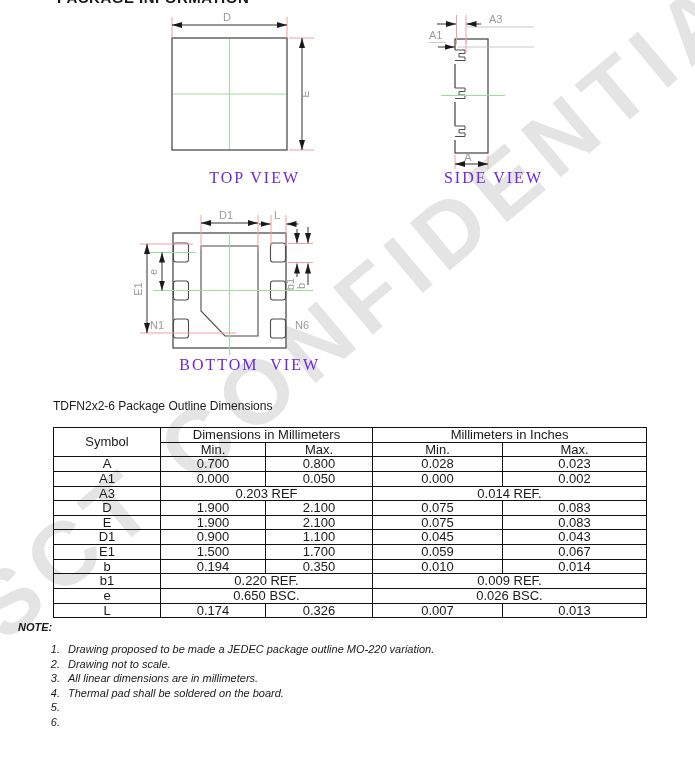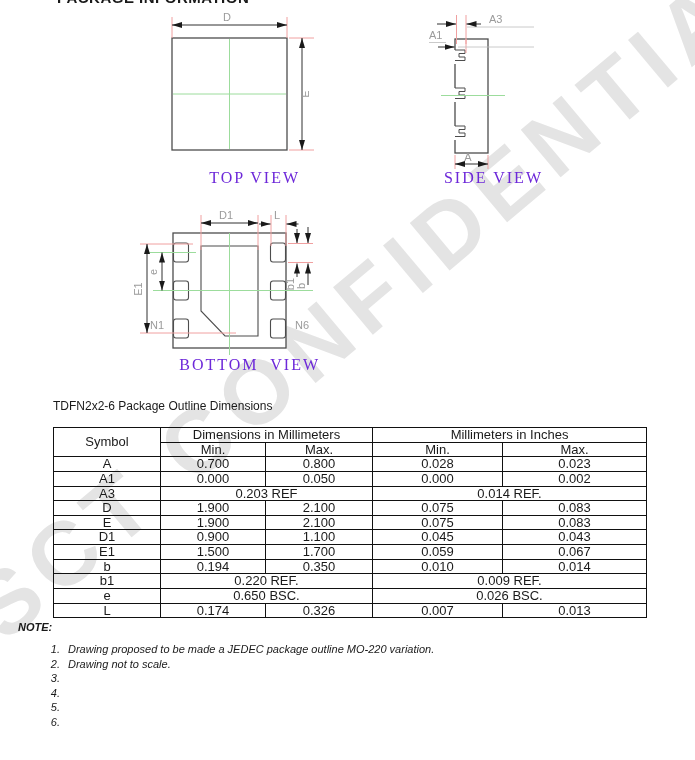--- a/index.html
+++ b/index.html
@@ -257,23 +257,25 @@
   <div class="note-item">
     <span class="note-num">1.</span>
     <span>Drawing proposed to be made a JEDEC package outline MO-220 variation.</span>
   </div>
   <div class="note-item">
     <span class="note-num">2.</span>
     <span>Drawing not to scale.</span>
   </div>
   <div class="note-item">
     <span class="note-num">3.</span>
+    <span>All linear dimensions are in millimeters.</span>
   </div>
   <div class="note-item">
     <span class="note-num">4.</span>
+    <span>Thermal pad shall be soldered on the board.</span>
   </div>
   <div class="note-item">
     <span class="note-num">5.</span>
   </div>
   <div class="note-item">
     <span class="note-num">6.</span>
   </div>
 </div>
 
 </body></html>

